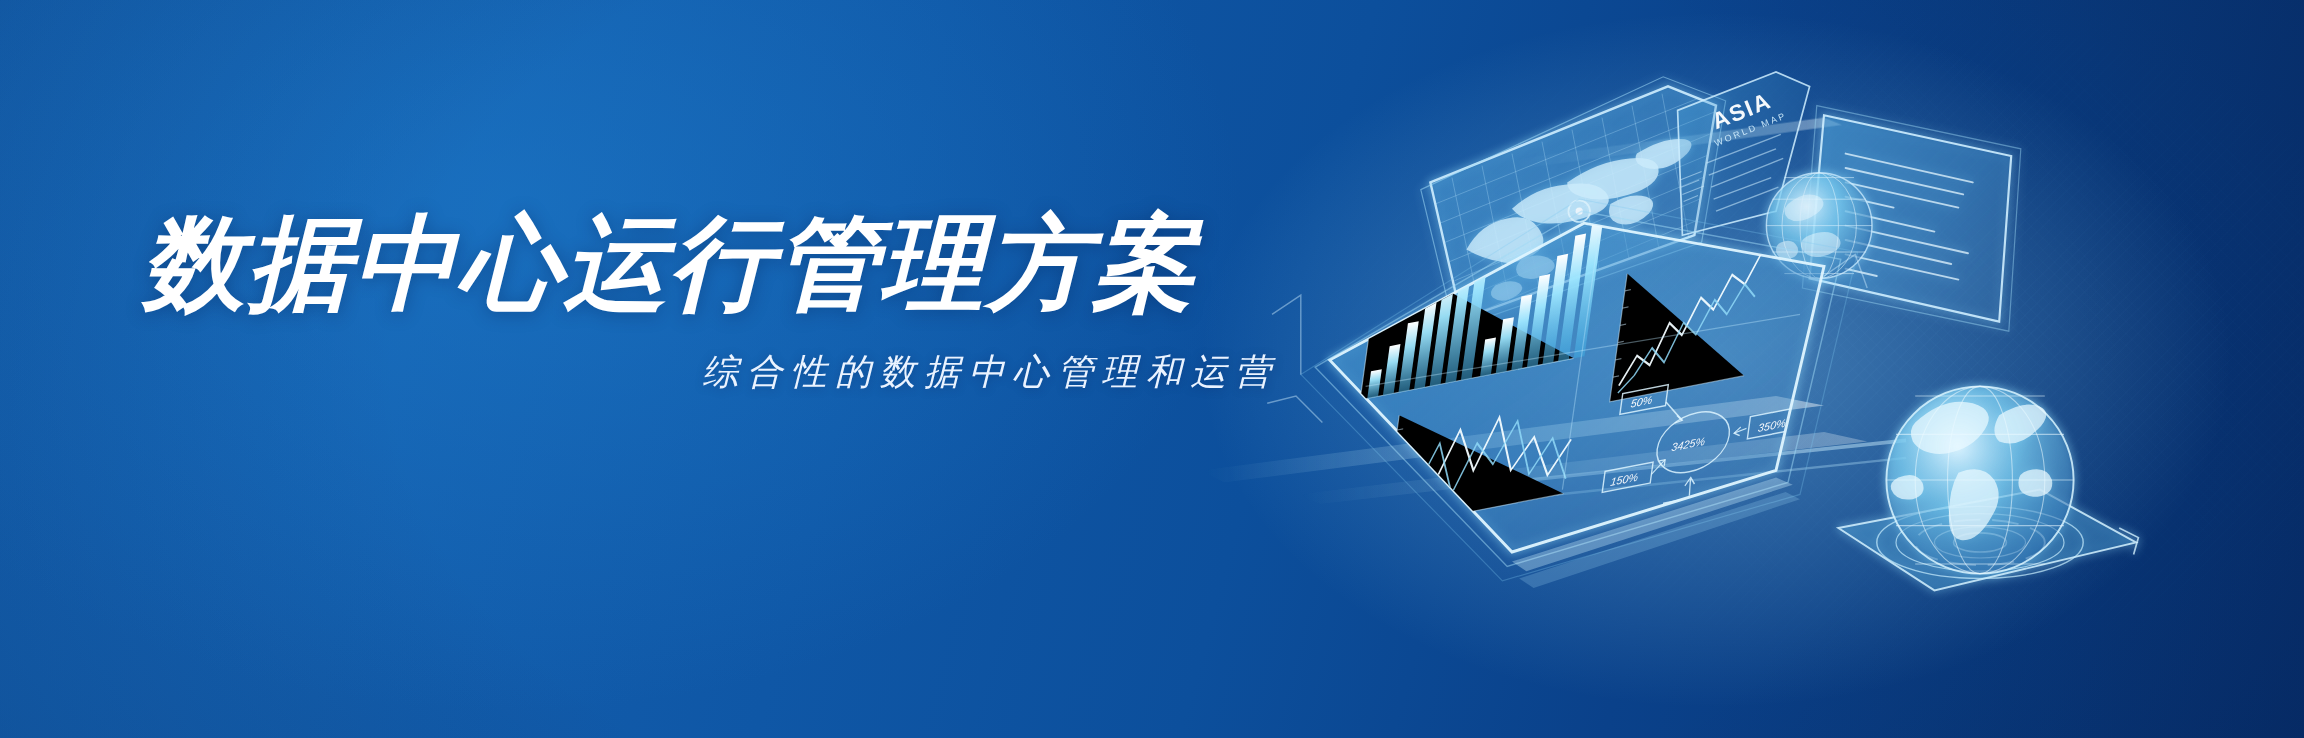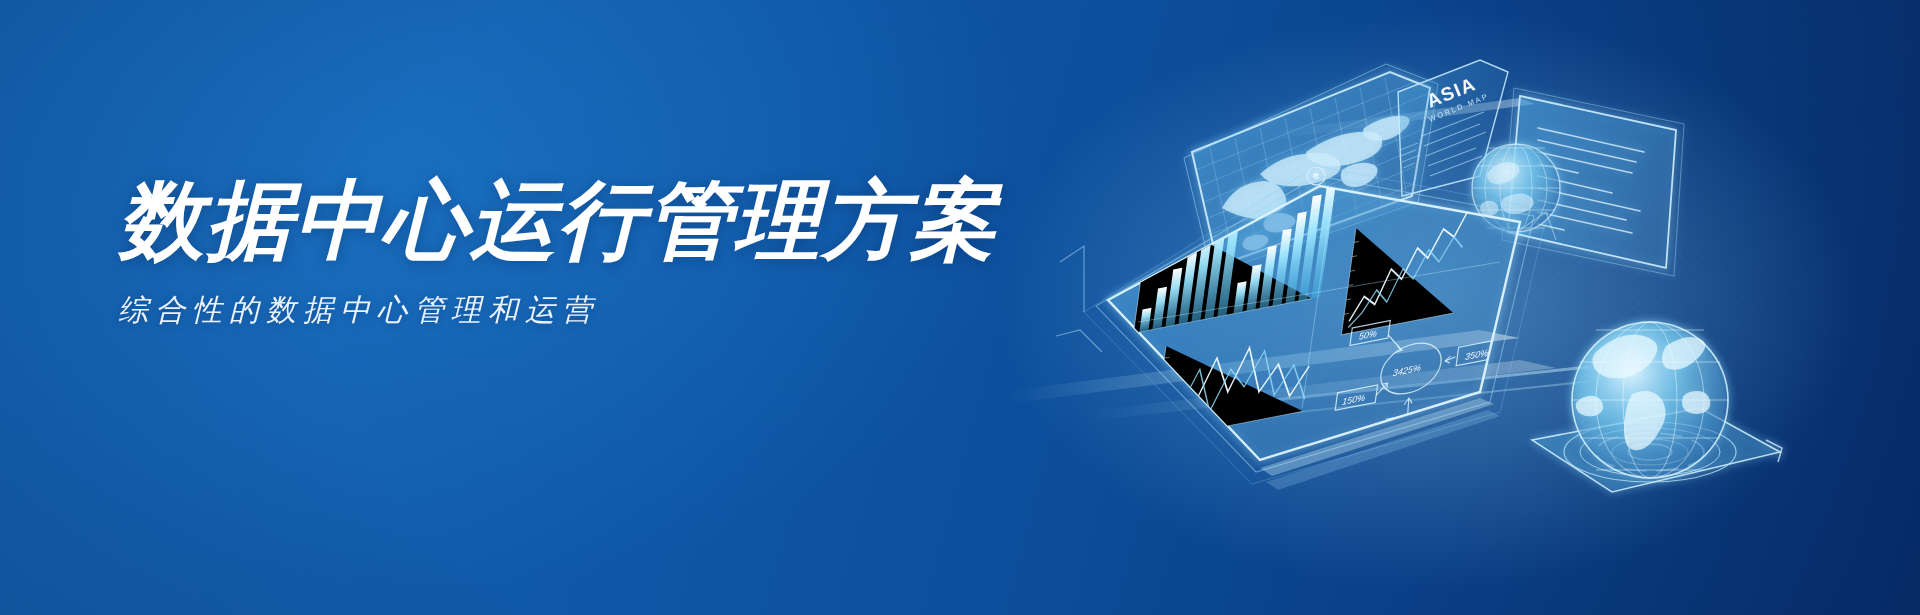--- a/index.html
+++ b/index.html
@@ -52,20 +52,21 @@
     font-size:86px;
     line-height:1.06;
     font-weight:700;
     font-style:italic;
     letter-spacing:2px;
     white-space:nowrap;
     text-shadow:0 2px 14px rgba(0,30,80,0.35);
   }
   .subhead {
     margin-top:24px;
+    text-align:right;
     padding-right:52px;
     color:#eaf3ff;
     font-size:30px;
     font-style:italic;
     font-weight:400;
     letter-spacing:7px;
     white-space:nowrap;
     text-shadow:0 1px 8px rgba(0,30,80,0.35);
   }
 

